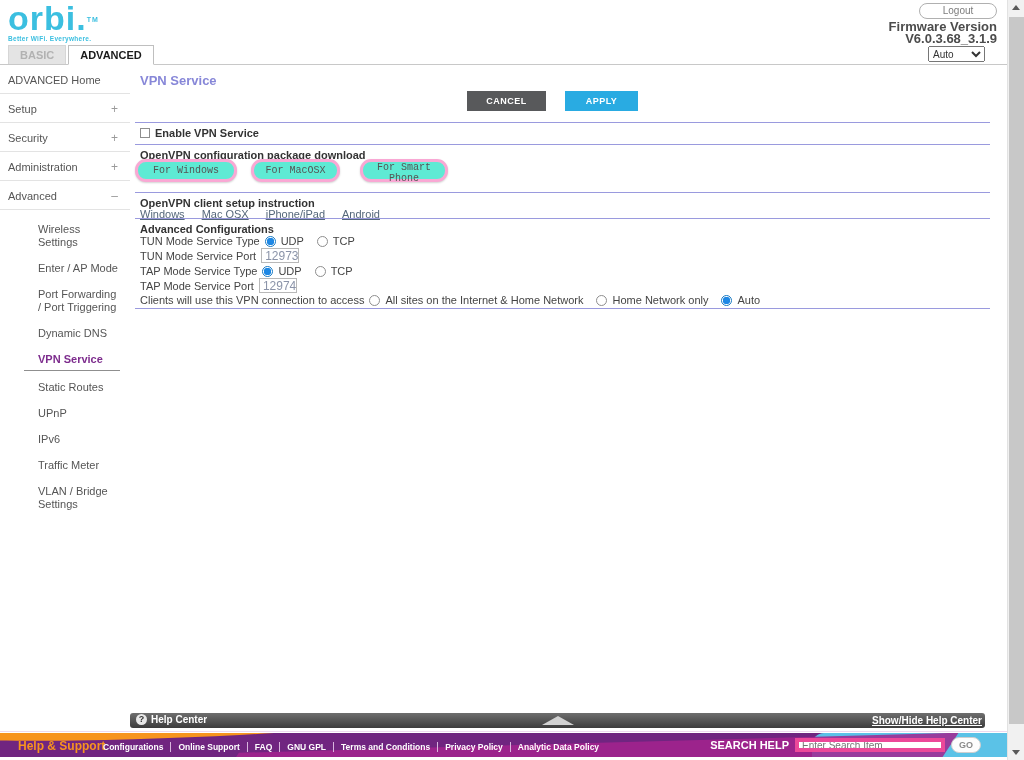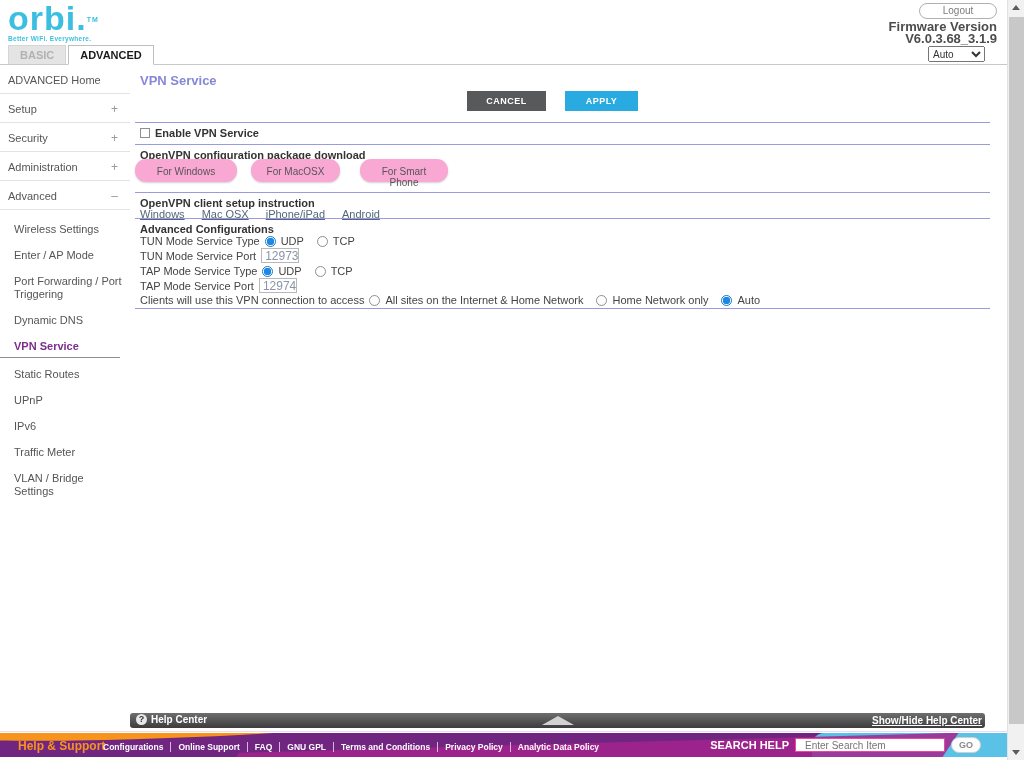--- a/index.html
+++ b/index.html
@@ -28,36 +28,36 @@
   .tabs { position:absolute; left:8px; top:45px; display:flex; z-index:3; }
   .tab { height:19px; line-height:19px; padding:0 11px; font-size:11px; font-weight:bold; }
   .tab.inactive { background:#e4e4e4; color:#b2b2b2; border:1px solid #d6d6d6; border-bottom:none; }
   .tab.active { background:#fff; color:#1a1a1a; border:1px solid #bfbfbf; border-bottom:1px solid #fff; margin-left:2px; height:20px; }
   .tabline { position:absolute; left:0; top:64px; width:1007px; border-top:1px solid #c8c8c8; z-index:2; }
 
   
   .sidebar { position:absolute; left:0; top:65px; width:130px; font-size:11px; color:#555; }
   .side-item { position:relative; padding:9px 8px 7px 8px; border-bottom:1px solid #e3e3e3; cursor:pointer; }
   .side-item .exp { position:absolute; right:12px; top:8px; color:#9a9a9a; font-size:12px; }
-  .side-sub { padding-top:6px; }
+  .side-sub { padding-top:6px;padding-left:24px; }
   .side-sub-item { padding:7px 8px 6px 14px; cursor:pointer; line-height:13px; }
   .side-sub-item.active { color:#7d2c8d; font-weight:bold; border-bottom:1px solid #8f8f8f; margin-right:10px; padding-bottom:4px; margin-bottom:3px; }
 
   
   .main { position:absolute; left:135px; top:68px; width:855px; height:640px; font-size:11px; color:#444; }
   .main-title { position:absolute; left:5px; top:5px; font-size:13px; font-weight:bold; color:#8787d8; }
   .btn-cancel { position:absolute; left:332px; top:23px; width:79px; height:20px; background:#58595b; color:#fff; font-size:9px; font-weight:bold; border:none; letter-spacing:0.5px; }
   .btn-apply { position:absolute; left:430px; top:23px; width:73px; height:20px; background:#29abe2; color:#fff; font-size:9px; font-weight:bold; border:none; letter-spacing:0.5px; }
   .hr { position:absolute; left:0; width:855px; border-top:1px solid #9a9ade; }
   .row { position:absolute; left:5px; display:flex; align-items:center; gap:5px; white-space:nowrap; }
   .bold-label { font-weight:bold; color:#333; }
   .checkbox { display:inline-block; width:10px; height:10px; border:1px solid #8e8e8e; background:#fff; }
   .radio { display:inline-block; width:11px; height:11px; border:1px solid #8e8e8e; border-radius:50%; background:#fff; }
   .radio.checked { border:1px solid #1678c2; background:radial-gradient(circle, #1e88e5 55%, #ffffff 62%); }
-  .dl-btn { position:absolute; top:91px; height:23px; background:#f9a8d4; border:7px solid #f9a8d4; border-radius:11px; box-shadow:0 1px 2px rgba(0,0,0,0.18); font-size:10px; color:#555; font-family:Liberation Sans, sans-serif; }
+  .dl-btn { position:absolute; top:91px; height:23px; background:#5eead4; border:3px solid #f9a8d4; border-radius:11px; box-shadow:0 1px 2px rgba(0,0,0,0.18); font-size:10px; color:#555; font-family:Liberation Mono, monospace; }
   .ilink { color:#54677a; text-decoration:underline; cursor:pointer; margin-right:12px; }
   .port-input { width:38px; height:15px; border:1px solid #b8b8b8; font-size:12px; color:#8a93a8; padding-left:3px; font-family:"Liberation Sans", sans-serif; }
   .rlabel { margin-right:8px; }
 
   
   .helpbar { position:absolute; left:130px; top:713px; width:855px; height:15px; background:linear-gradient(#6e6e6e, #3c3c3c); border-radius:3px; z-index:4; }
   .help-left { position:absolute; left:6px; top:1px; display:flex; align-items:center; gap:4px; }
   .qmark { display:inline-block; width:11px; height:11px; border-radius:50%; background:#e8e8e8; color:#333; font-size:9px; font-weight:bold; text-align:center; line-height:11px; }
   .help-label { color:#fff; font-size:10px; font-weight:bold; }
   .help-tri { position:absolute; left:50%; margin-left:-16px; top:3px; width:0; height:0; border-left:16px solid transparent; border-right:16px solid transparent; border-bottom:9px solid #d2d2d2; }
@@ -67,21 +67,21 @@
   .prefooter-line { position:absolute; left:0; top:731px; width:1007px; border-top:1px solid #eed9ef; }
   .footer { position:absolute; left:0; top:733px; width:1007px; height:24px; background:#702580; overflow:hidden; z-index:3; }
   .f-blue { position:absolute; right:0; top:0; width:195px; height:24px; background:#5bc2e7; border-top-left-radius:12px; }
   .f-magenta { position:absolute; left:230px; top:10px; width:720px; height:26px; background:#a3238e; transform:rotate(-1.6deg) skewX(-35deg); opacity:0.85; }
   .f-orange { position:absolute; left:-50px; top:-16px; width:420px; height:22px; background:#f7941e; border-radius:0 0 70% 30%; transform:rotate(-1deg); }
   .f-help { position:absolute; left:18px; top:6px; color:#f7941e; font-size:12px; font-weight:bold; z-index:5; }
   .f-links { position:absolute; left:96px; top:9px; z-index:5; display:flex; }
   .f-link { color:#fff; font-size:8.5px; font-weight:bold; padding:0 7px; border-right:1px solid #d8b5dd; cursor:pointer; }
   .f-link:last-child { border-right:none; }
   .f-search-label { position:absolute; right:218px; top:6px; color:#fff; font-size:11px; font-weight:bold; z-index:5; }
-  .f-search-input { position:absolute; right:62px; top:5px; width:150px; height:14px; border:1px solid #ec4899; font-size:10px; padding-left:9px; z-index:5; font-family:"Liberation Sans", sans-serif; color:#333; }
+  .f-search-input { position:absolute; right:62px; top:5px; width:150px; height:14px; border:4px solid #ec4899; font-size:10px; padding-left:3px; z-index:5; font-family:"Liberation Sans", sans-serif; color:#333; }
   .f-go { position:absolute; right:26px; top:4px; width:30px; height:16px; background:#fdfdfd; border:1px solid #cfcfcf; border-radius:9px; font-size:9px; color:#8a8a8a; font-weight:bold; z-index:5; line-height:13px; }
 </style>
 </head>
 <body>
 
 <div class="page">
 
   <div class="logo">
     <div class="brand"><span>orbi</span><span>.</span><span class="tm">TM</span></div>
     <div class="tagline">Better WiFi. Everywhere.</div>

